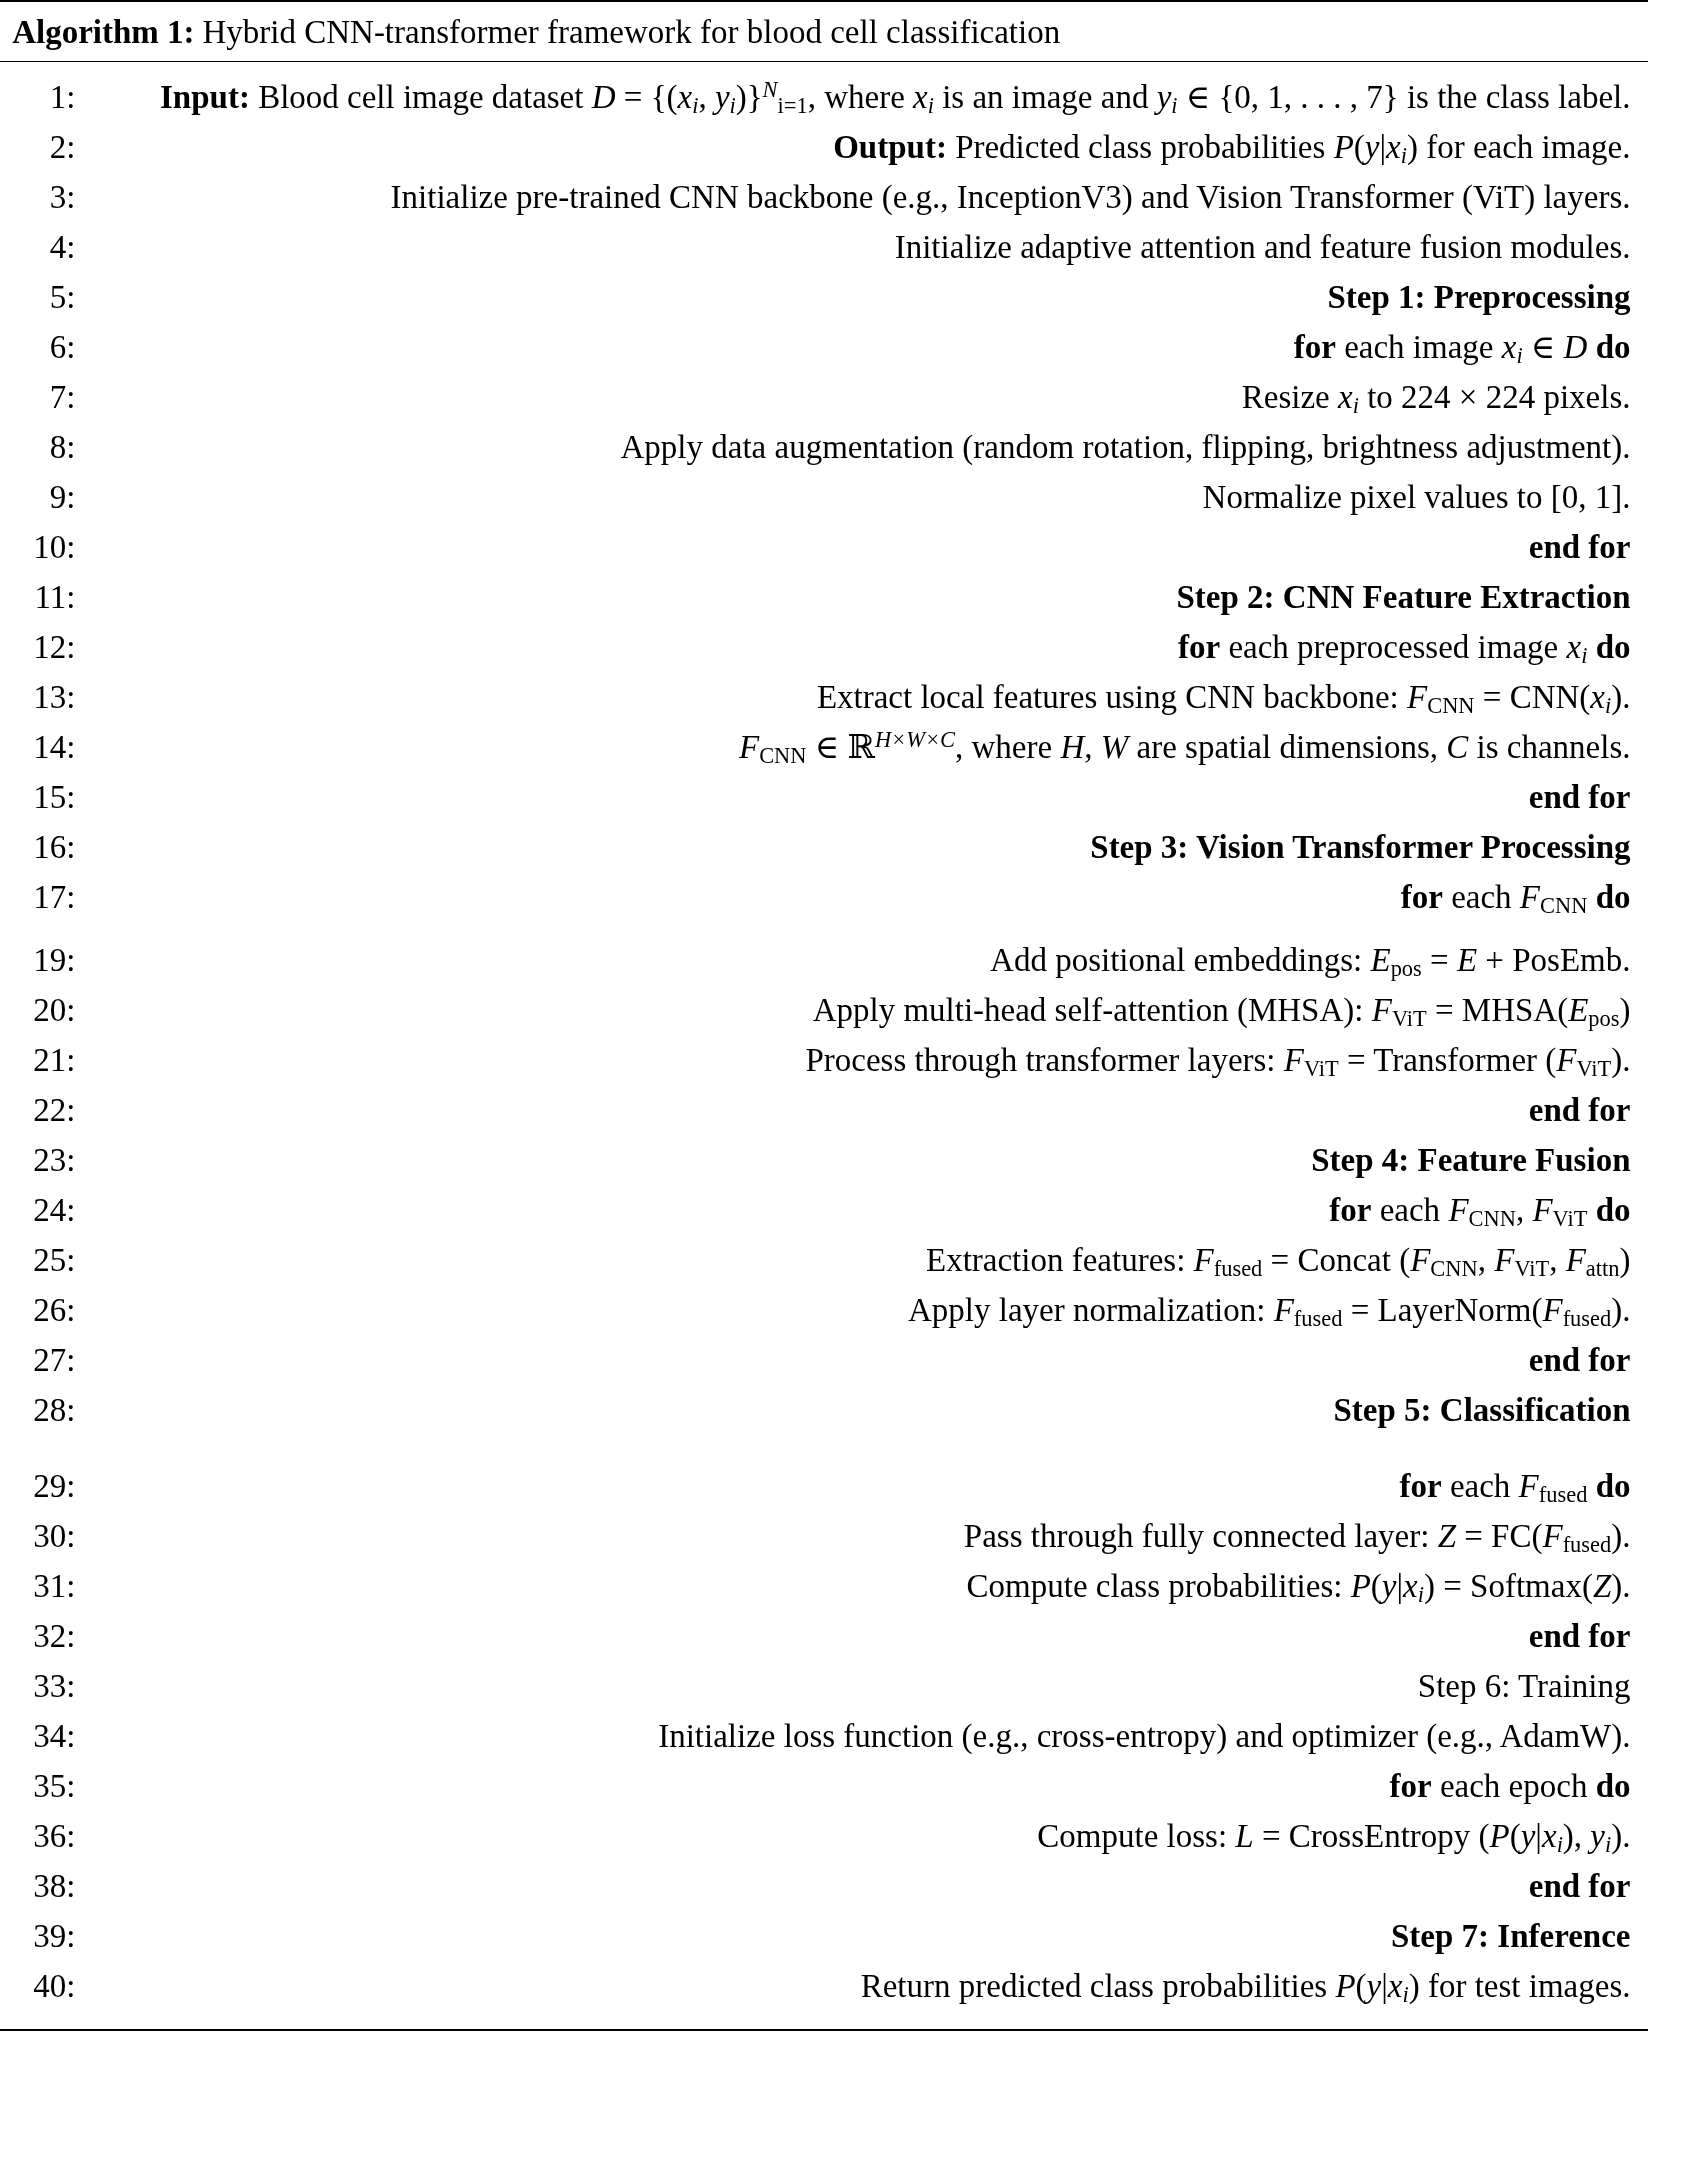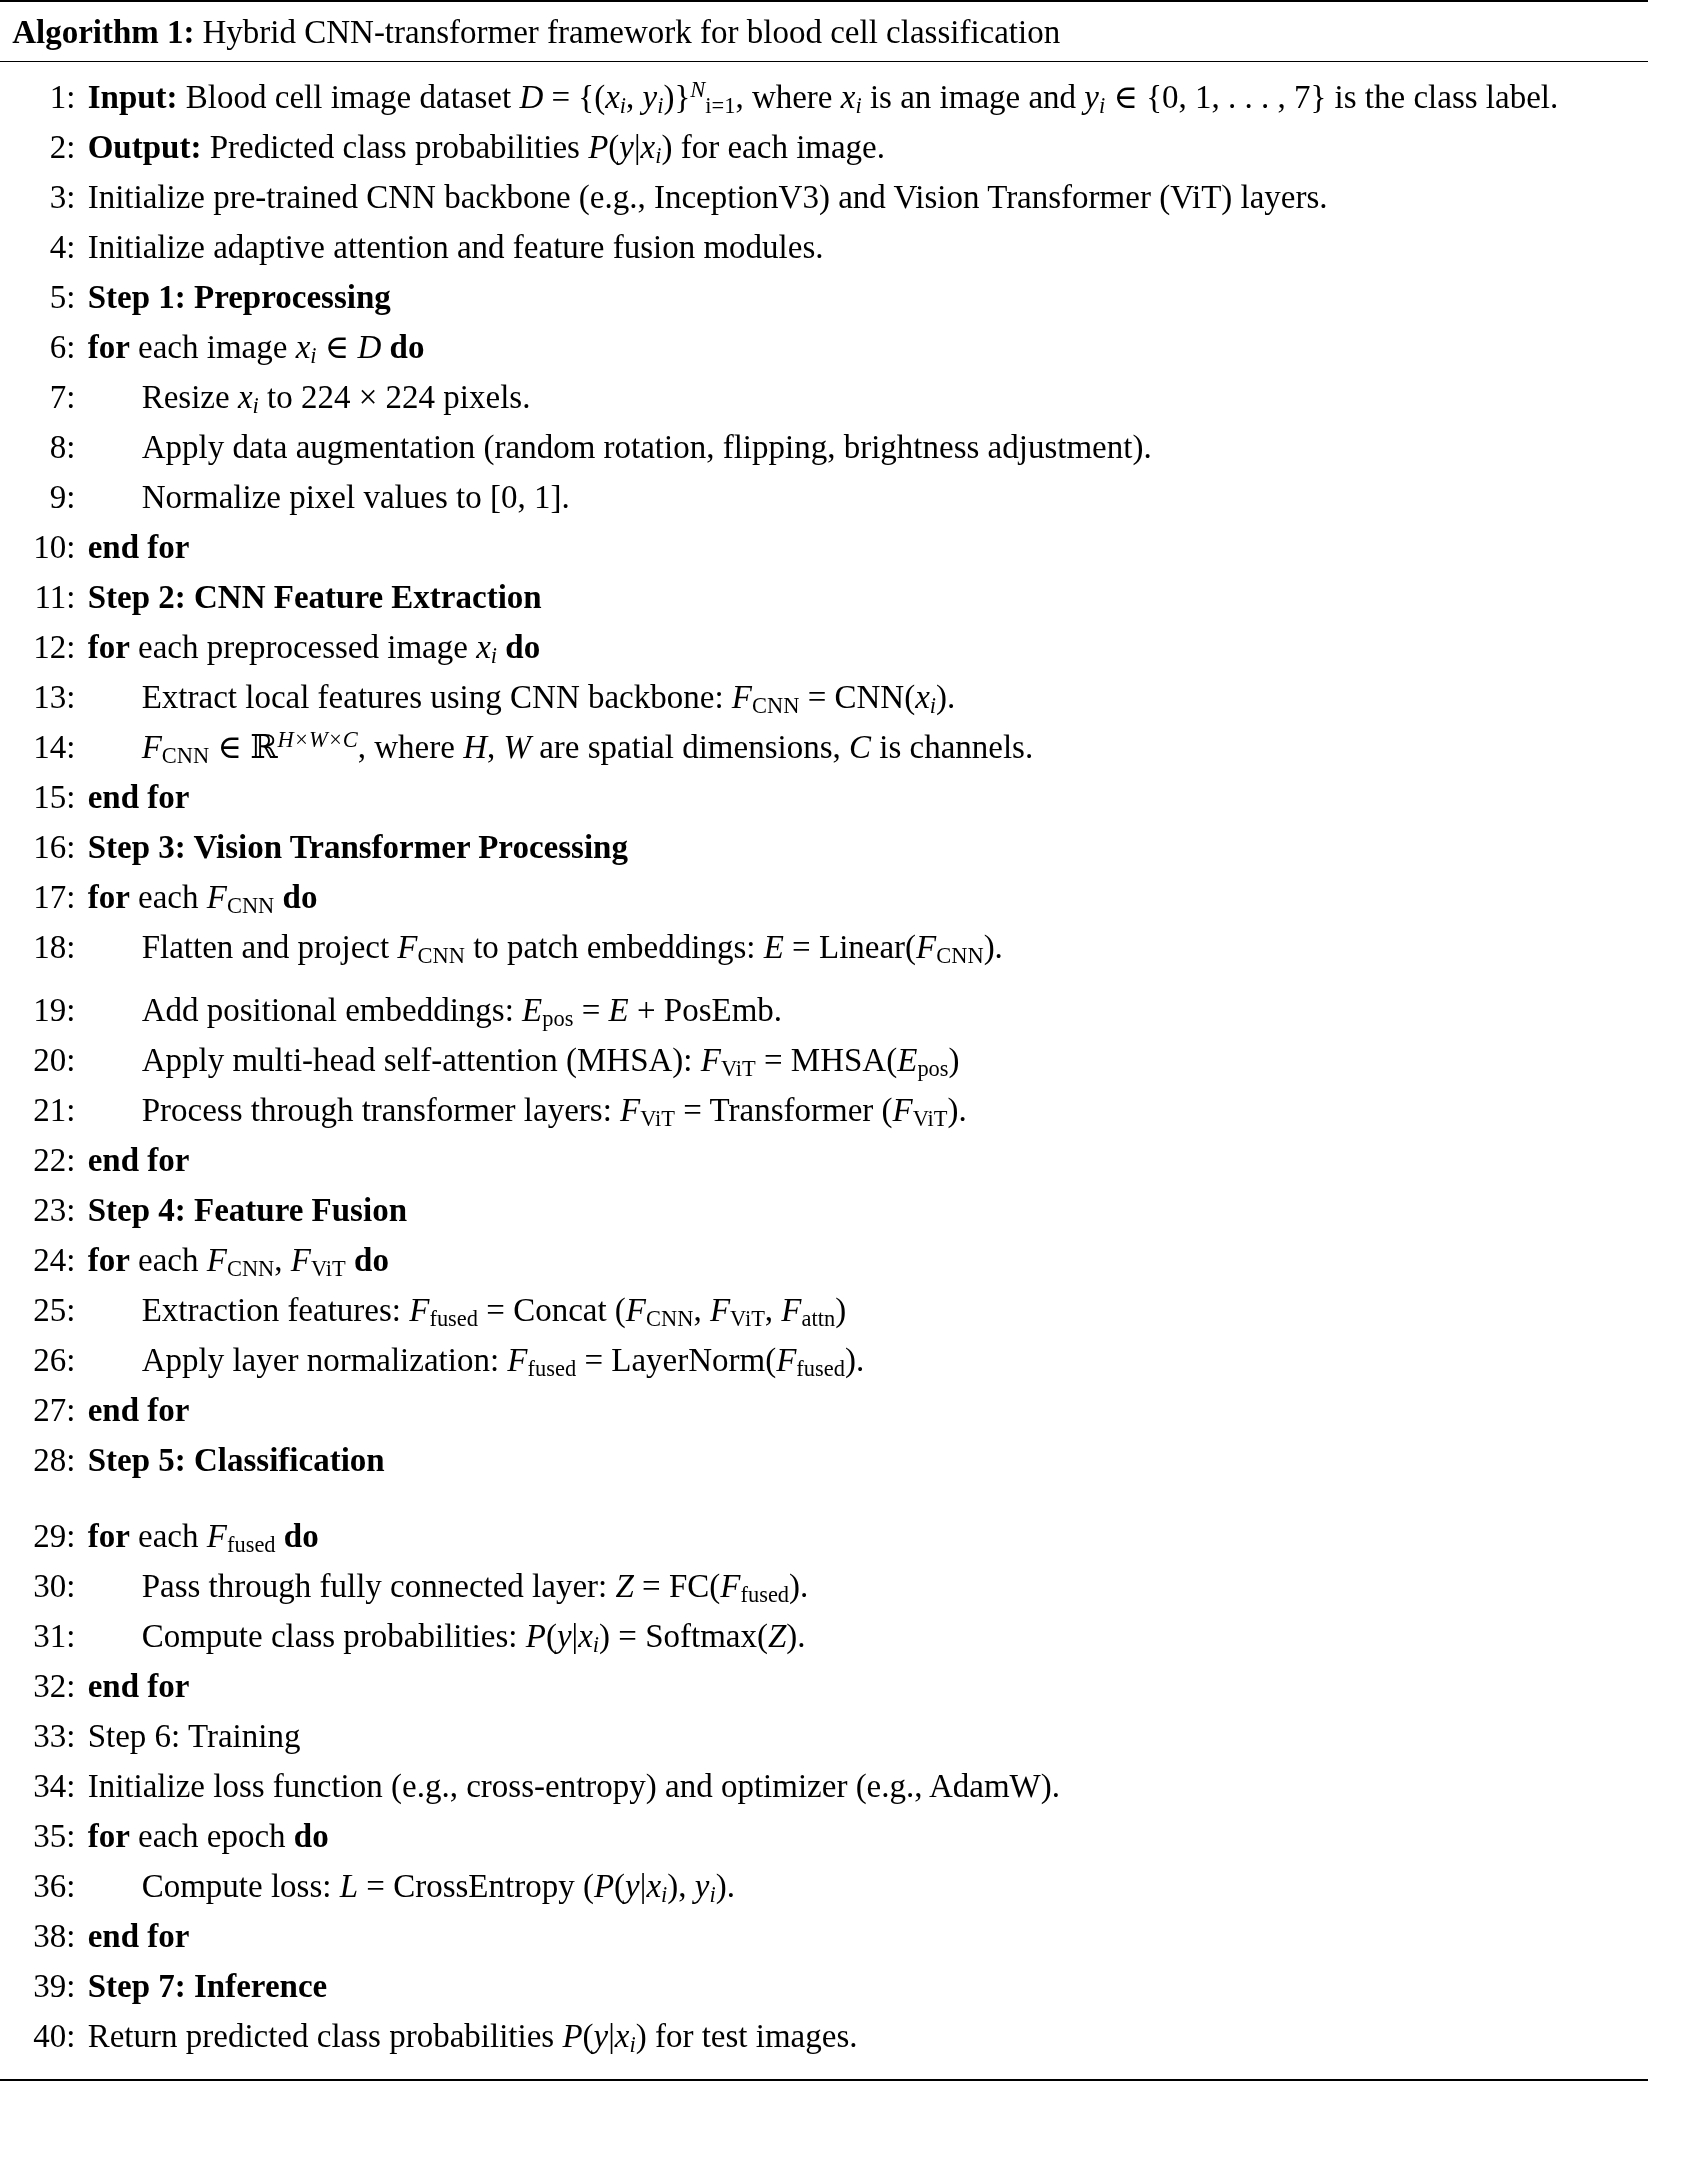--- a/index.html
+++ b/index.html
@@ -35,20 +35,21 @@
   }
   .line-num {
     flex: 0 0 58px;
     text-align: right;
     margin-right: 12.2px;
     white-space: pre;
   }
   .line-content {
     flex: 1;
     min-width: 0;
+    text-align: right;
   }
   .line-content sub, .line-content sup {
     font-size: 0.68em;
     line-height: 0;
     position: relative;
     vertical-align: baseline;
   }
   .line-content sub { top: 0.22em; }
   .line-content sup { top: -0.48em; }
 </style>
@@ -122,24 +123,20 @@
       </div>
       <div class="algo-line">
         <span class="line-num">16:</span>
         <span class="line-content" style="padding-left: 0px;"><span style="font-weight: bold;">Step 3: Vision Transformer Processing</span></span>
       </div>
       <div class="algo-line">
         <span class="line-num">17:</span>
         <span class="line-content" style="padding-left: 0px;"><span style="font-weight: bold;">for</span><span> each </span><span style="font-style: italic;">F</span><sub>CNN</sub><span> </span><span style="font-weight: bold;">do</span></span>
       </div>
       <div class="algo-line">
-        <span class="line-num">18:</span>
-        <span class="line-content" style="padding-left: 54px;"><span>Flatten and project </span><span style="font-style: italic;">F</span><sub>CNN</sub><span> to patch embeddings: </span><span style="font-style: italic;">E</span><span> = Linear(</span><span style="font-style: italic;">F</span><sub>CNN</sub><span>).</span></span>
-      </div>
-      <div class="algo-line">
         <span class="line-num">19:</span>
         <span class="line-content" style="padding-left: 54px; margin-top: 13px;"><span>Add positional embeddings: </span><span style="font-style: italic;">E</span><sub>pos</sub><span> = </span><span style="font-style: italic;">E</span><span> + PosEmb.</span></span>
       </div>
       <div class="algo-line">
         <span class="line-num">20:</span>
         <span class="line-content" style="padding-left: 54px;"><span>Apply multi-head self-attention (MHSA): </span><span style="font-style: italic;">F</span><sub>ViT</sub><span> = MHSA(</span><span style="font-style: italic;">E</span><sub>pos</sub><span>)</span></span>
       </div>
       <div class="algo-line">
         <span class="line-num">21:</span>
         <span class="line-content" style="padding-left: 54px;"><span>Process through transformer layers: </span><span style="font-style: italic;">F</span><sub>ViT</sub><span> = Transformer (</span><span style="font-style: italic;">F</span><sub>ViT</sub><span>).</span></span>

